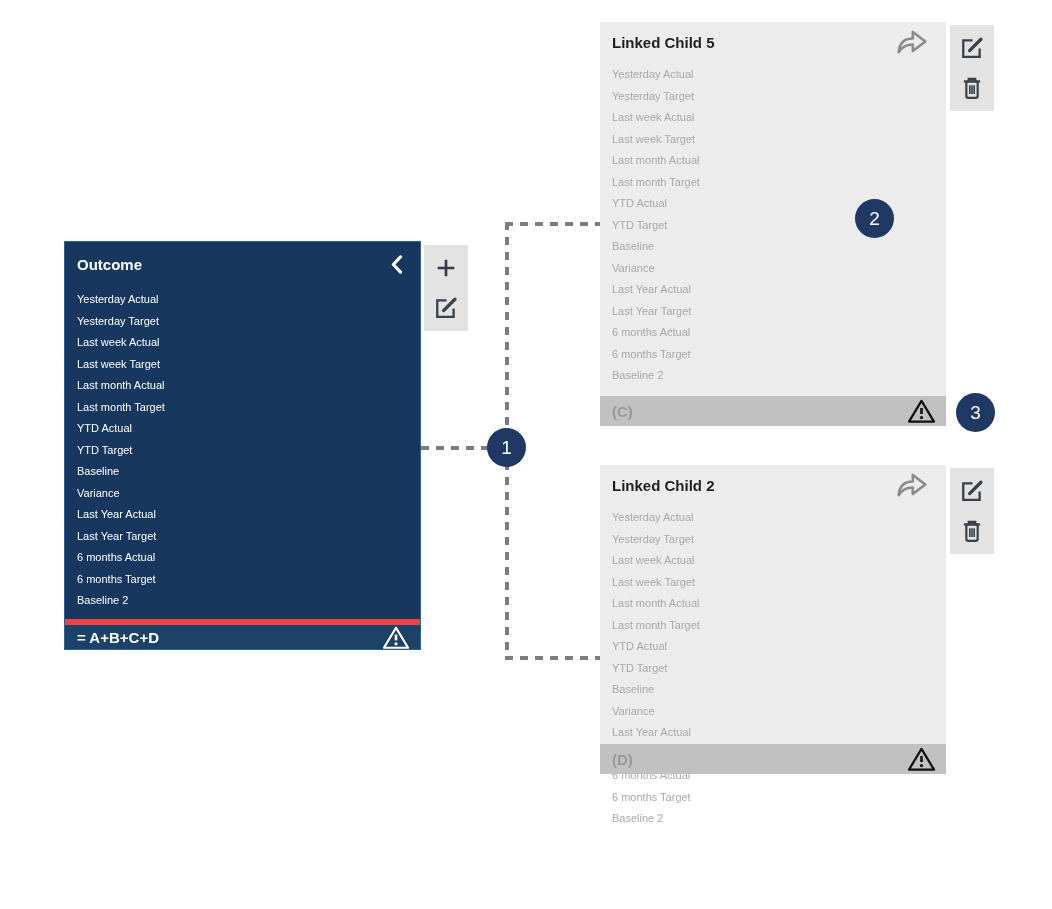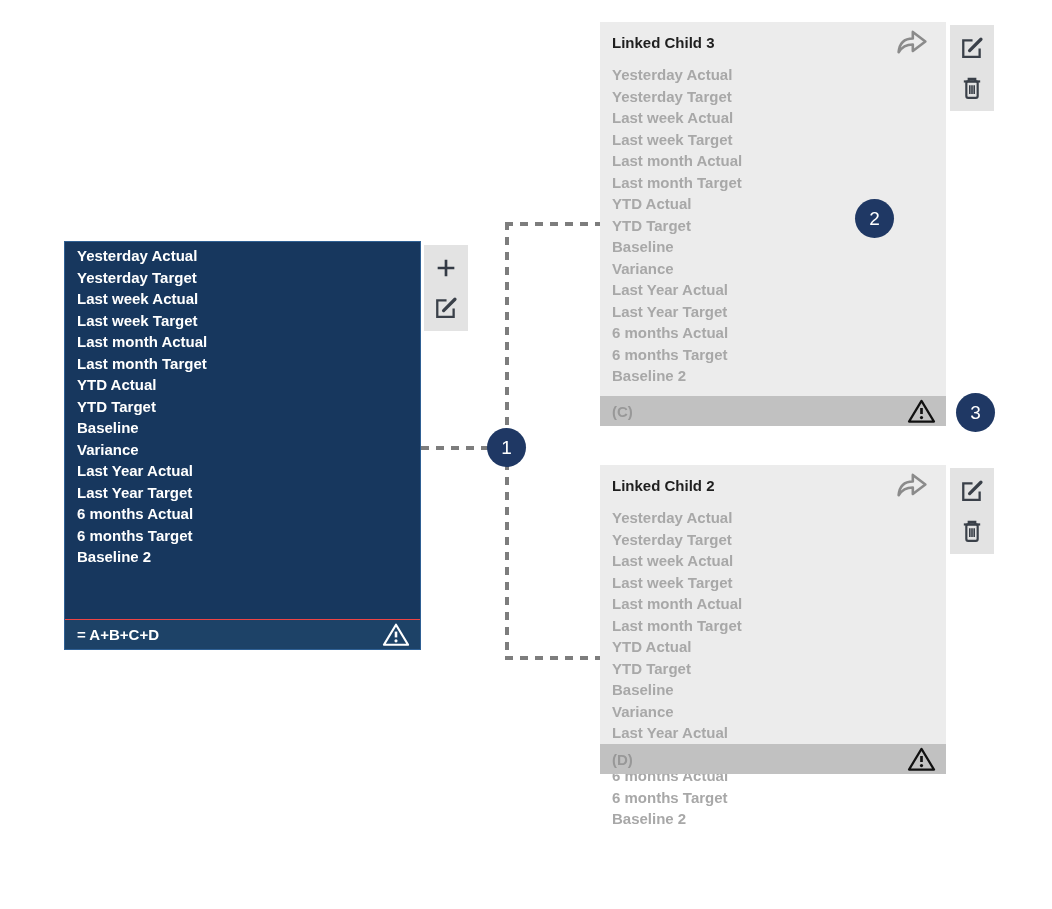--- a/index.html
+++ b/index.html
@@ -15,30 +15,30 @@
   .card-header {
     display:flex; align-items:center; justify-content:space-between;
     height:40px; padding:0 16px 0 12px; font-weight:bold; font-size:15px;
     box-sizing:border-box;
   }
   .navy-card .card-header { height:44px; color:#ffffff; }
   .gray-card .card-header { color:#1f1f1f; }
 
   .metric-list { padding:2px 12px 0 12px; }
   .navy-card .metric-list { padding-top:3px; }
-  .list-item { font-size:15px; font-weight:bold; line-height:21.5px; white-space:nowrap; }
+  .list-item { font-size:11px; font-weight:normal; line-height:21.5px; white-space:nowrap; }
   .navy-card .list-item { color:#ffffff; }
   .gray-card .list-item { color:#a8a8a8; }
 
   .card-footer {
     position:absolute; left:0; right:0; bottom:0; height:30px;
     display:flex; align-items:center; justify-content:space-between;
     padding:0 10px 0 12px; box-sizing:border-box; font-weight:bold; font-size:15px;
   }
-  .navy-card .card-footer { background:#1d4267; border-top:1px solid #ef4444; color:#ffffff; }
+  .navy-card .card-footer { background:#1d4267; border-top:6px solid #ef4444; color:#ffffff; }
   .gray-card .card-footer { background:#c1c1c1; color:#989898; }
 
   
   .toolbar {
     position:absolute; width:44px; background:#e3e3e3; z-index:2;
     display:flex; flex-direction:column; align-items:center;
     padding:7px 0; box-sizing:border-box; gap:9px;
   }
   .tool-btn {
     width:32px; height:32px; background:none; border:none; padding:0;
@@ -65,20 +65,28 @@
 <body>
 
 <div class="canvas">
 
   <div class="dash-h" style="left:421px; top:446px; width:68px"></div>
   <div class="dash-v" style="left:505px; top:222px; height:438px"></div>
   <div class="dash-h" style="left:505px; top:222px; width:95px"></div>
   <div class="dash-h" style="left:505px; top:656px; width:95px"></div>
 
   <div class="card navy-card" style="left:64px; top:241px; width:357px; height:409px">
+    <div class="card-header">
+      <span>Outcome</span>
+      <span class="hdr-icon">
+        <svg width="15" height="19" viewBox="0 0 14 18">
+            <path d="M10.8 1.8 L4 9 L10.8 16.2" fill="none" stroke="#ffffff" stroke-width="3" stroke-linecap="round" stroke-linejoin="round"></path>
+          </svg>
+      </span>
+    </div>
     <div class="metric-list">
         <div class="list-item">Yesterday Actual</div>
         <div class="list-item">Yesterday Target</div>
         <div class="list-item">Last week Actual</div>
         <div class="list-item">Last week Target</div>
         <div class="list-item">Last month Actual</div>
         <div class="list-item">Last month Target</div>
         <div class="list-item">YTD Actual</div>
         <div class="list-item">YTD Target</div>
         <div class="list-item">Baseline</div>
@@ -110,21 +118,21 @@
     <button class="tool-btn">
       <svg width="24" height="24" viewBox="0 0 22 22">
           <path d="M18 11.5 V19.2 H3 V4 H11.5" fill="none" stroke="#3a4049" stroke-width="2.1"></path>
           <path d="M8.8 13.4 L19.2 3" stroke="#3a4049" stroke-width="3" stroke-linecap="round"></path>
         </svg>
     </button>
   </div>
 
   <div class="card gray-card" style="left:600px; top:22px; width:346px; height:404px">
     <div class="card-header">
-      <span>Linked Child 3</span>
+      <span>Linked Child 5</span>
       <span class="hdr-icon">
         <svg width="36" height="30" viewBox="0 0 26 22">
             <path d="M3.2 18.5 C3.8 11.5 8 8.4 13.6 8.4 L13.6 3.6 L22.8 10.6 L13.6 17.6 L13.6 12.8 C9 12.8 5.8 14.2 3.2 18.5 Z" fill="none" stroke="#8b8b8b" stroke-width="1.9" stroke-linejoin="round"></path>
           </svg>
       </span>
     </div>
     <div class="metric-list">
         <div class="list-item">Yesterday Actual</div>
         <div class="list-item">Yesterday Target</div>
         <div class="list-item">Last week Actual</div>

